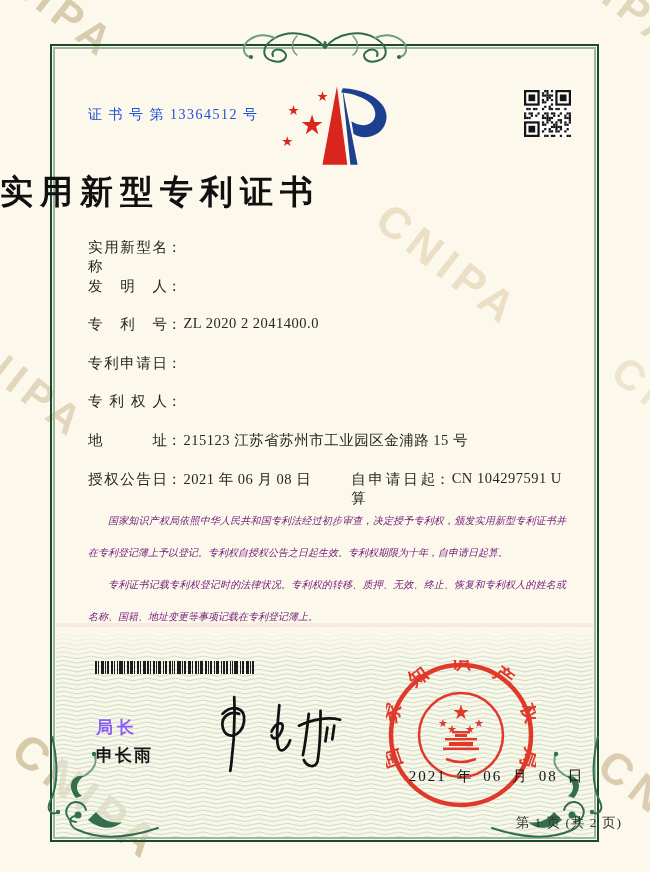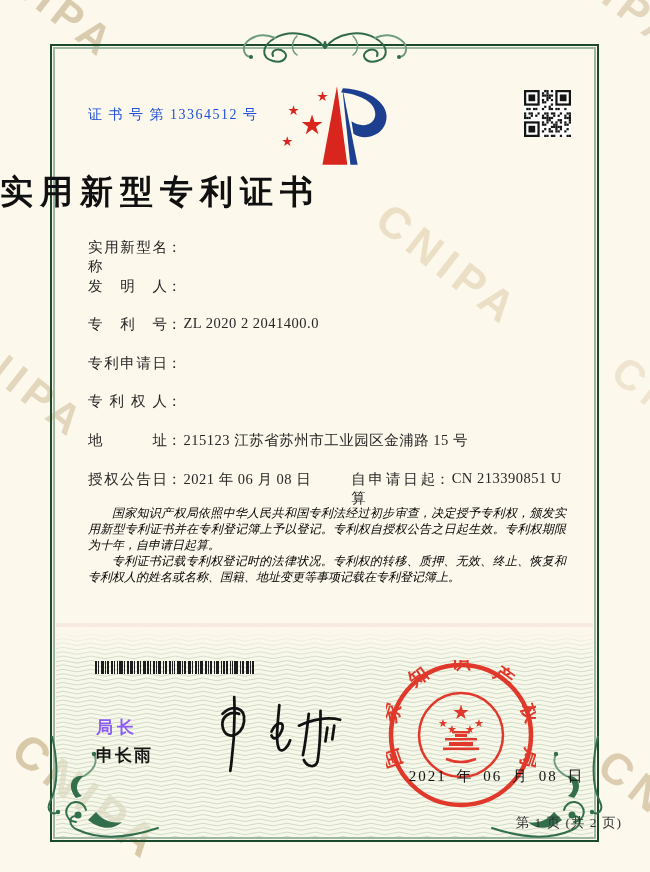--- a/index.html
+++ b/index.html
@@ -34,21 +34,21 @@
   .title{position:absolute;left:0;right:0;top:170px;z-index:5;
          font-size:33px;font-weight:bold;letter-spacing:7px;color:#101010;}
   .fields{position:absolute;left:88px;top:238px;width:480px;z-index:5;}
   .frow{height:38.6px;display:flex;align-items:flex-start;font-size:14.5px;color:#262626;}
   .lab{display:inline-block;width:79px;flex:none;text-align:justify;text-align-last:justify;}
   .lab2{display:inline-block;width:84px;flex:none;text-align:justify;text-align-last:justify;}
   .col{flex:none;padding-right:2px;}
   .val{flex:none;letter-spacing:.5px;white-space:nowrap;}
   .gap{flex:none;width:40px;}
   .body-text{position:absolute;left:88px;top:505px;width:478px;z-index:5;
-             font-size:12px;line-height:16px;color:#000000;font-style:italic;
+             font-size:10px;line-height:32px;color:#701a75;font-style:italic;
              text-align:justify;}
   .body-text p{margin:0;text-indent:2em;}
   .barcode{position:absolute;left:95px;top:661px;z-index:5;}
   .signer-title{position:absolute;left:96px;top:716px;z-index:5;font-size:17px;font-weight:bold;
          color:#8b5cf6;font-family:"Liberation Sans","DejaVu Sans",sans-serif;letter-spacing:4px;}
   .signer-name{position:absolute;left:96px;top:744px;z-index:5;font-size:17px;font-weight:bold;
          color:#161616;font-family:"Liberation Sans","DejaVu Sans",sans-serif;letter-spacing:2px;}
   .signature{position:absolute;left:195px;top:690px;z-index:6;}
   .seal{position:absolute;left:386px;top:660px;z-index:5;opacity:.93;}
   .seal-date{position:absolute;left:399px;top:767px;width:195px;z-index:6;text-align:center;
@@ -327,21 +327,21 @@
         <span class="col">：</span>
       <span class="val">215123 江苏省苏州市工业园区金浦路 15 号</span>
     </div>
     <div class="frow">
       <span class="lab">授权公告日</span>
         <span class="col">：</span>
       <span class="val">2021 年 06 月 08 日</span>
       <span class="gap"></span>
       <span class="lab2">自申请日起算</span>
         <span class="col">：</span>
-      <span class="val">CN 213390851 U</span>
+      <span class="val">CN 104297591 U</span>
     </div>
   </div>
 
   <div class="body-text">
     <p>国家知识产权局依照中华人民共和国专利法经过初步审查，决定授予专利权，颁发实用新型专利证书并在专利登记簿上予以登记。专利权自授权公告之日起生效。专利权期限为十年，自申请日起算。</p>
     <p>专利证书记载专利权登记时的法律状况。专利权的转移、质押、无效、终止、恢复和专利权人的姓名或名称、国籍、地址变更等事项记载在专利登记簿上。</p>
   </div>
 
   <svg id="barcode" class="barcode" width="163" height="14">
       <rect x="0" y="0" width="2" height="13" fill="#1c1c1c"></rect>

